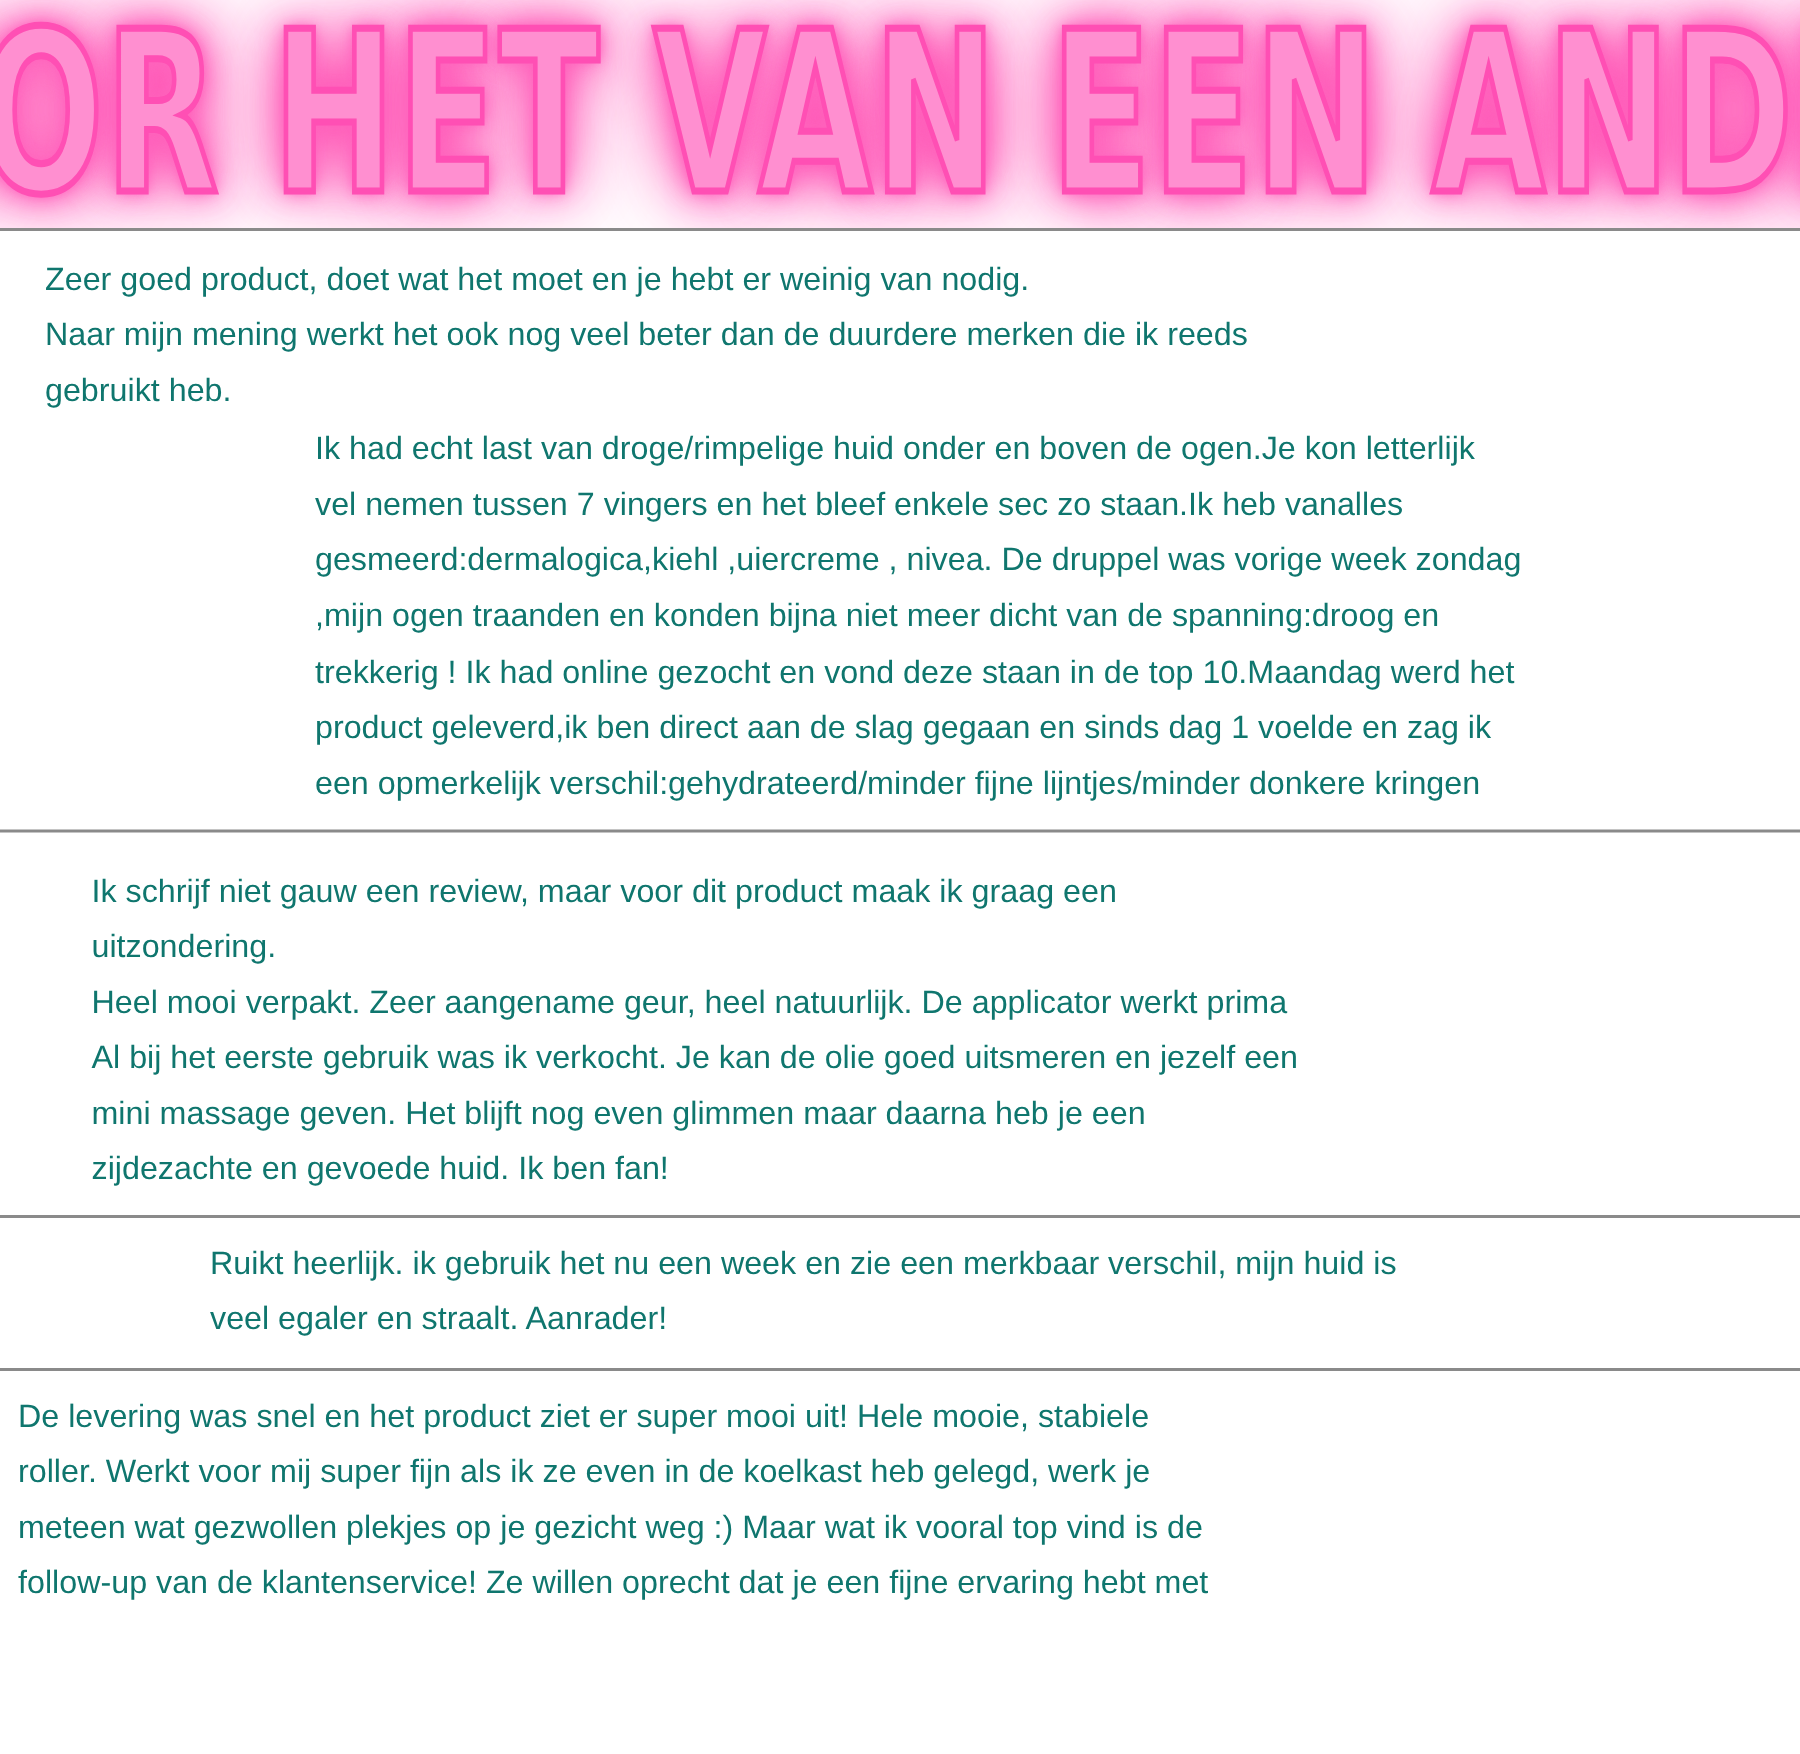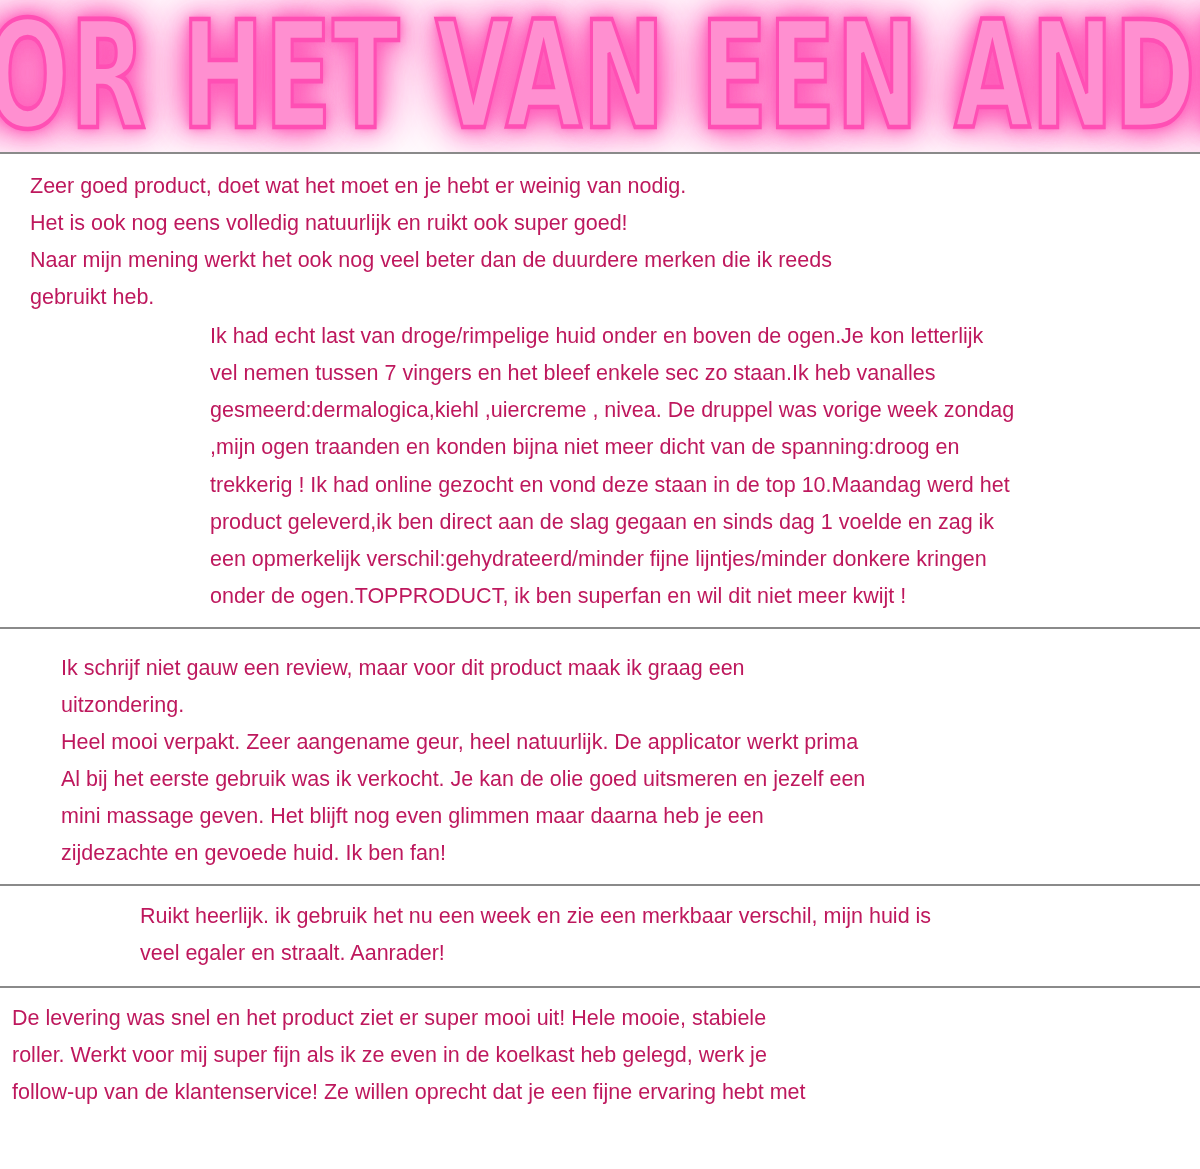--- a/index.html
+++ b/index.html
@@ -68,21 +68,21 @@
   .review {
     box-sizing: border-box;
     width: 100%;
     padding: 10px 0 10px 0;
   }
 
   .review p {
     margin: 0;
     font-size: 21.5px;
     line-height: 1.72;
-    color: #be185d;
+    color: #0f766e;
     font-family: "Liberation Sans", sans-serif;
   }
 
   
   .review-1 {
     padding: 14px 24px 0 30px;
   }
   .review-1 p { font-size: 21.5px; }
 
   
@@ -119,34 +119,32 @@
   <div class="banner">
     <div class="banner-title">HOOR HET VAN EEN ANDER:</div>
   </div>
 
   <div class="divider"></div>
 
   <div class="reviews">
 
     <div class="review review-1">
       <p>Zeer goed product, doet wat het moet en je hebt er weinig van nodig.</p>
-      <p>Het is ook nog eens volledig natuurlijk en ruikt ook super goed!</p>
       <p>Naar mijn mening werkt het ook nog veel beter dan de duurdere merken die ik reeds</p>
       <p>gebruikt heb.</p>
     </div>
 
     <div class="review review-2">
       <p>Ik had echt last van droge/rimpelige huid onder en boven de ogen.Je kon letterlijk</p>
       <p>vel nemen tussen 7 vingers en het bleef enkele sec zo staan.Ik heb vanalles</p>
       <p>gesmeerd:dermalogica,kiehl ,uiercreme , nivea. De druppel was vorige week zondag</p>
       <p>,mijn ogen traanden en konden bijna niet meer dicht van de spanning:droog en</p>
       <p>trekkerig ! Ik had online gezocht en vond deze staan in de top 10.Maandag werd het</p>
       <p>product geleverd,ik ben direct aan de slag gegaan en sinds dag 1 voelde en zag ik</p>
       <p>een opmerkelijk verschil:gehydrateerd/minder fijne lijntjes/minder donkere kringen</p>
-      <p>onder de ogen.TOPPRODUCT, ik ben superfan en wil dit niet meer kwijt !</p>
     </div>
 
     <div class="divider"></div>
 
     <div class="review review-3">
       <p>Ik schrijf niet gauw een review, maar voor dit product maak ik graag een</p>
       <p>uitzondering.</p>
       <p>Heel mooi verpakt. Zeer aangename geur, heel natuurlijk. De applicator werkt prima</p>
       <p>Al bij het eerste gebruik was ik verkocht. Je kan de olie goed uitsmeren en jezelf een</p>
       <p>mini massage geven. Het blijft nog even glimmen maar daarna heb je een</p>
@@ -158,18 +156,19 @@
     <div class="review review-4">
       <p>Ruikt heerlijk. ik gebruik het nu een week en zie een merkbaar verschil, mijn huid is</p>
       <p>veel egaler en straalt. Aanrader!</p>
     </div>
 
     <div class="divider"></div>
 
     <div class="review review-5">
       <p>De levering was snel en het product ziet er super mooi uit! Hele mooie, stabiele</p>
       <p>roller. Werkt voor mij super fijn als ik ze even in de koelkast heb gelegd, werk je</p>
+      <p>meteen wat gezwollen plekjes op je gezicht weg :) Maar wat ik vooral top vind is de</p>
       <p>follow-up van de klantenservice! Ze willen oprecht dat je een fijne ervaring hebt met</p>
 
     </div>
 
   </div>
 </div>
 
 </body></html>

